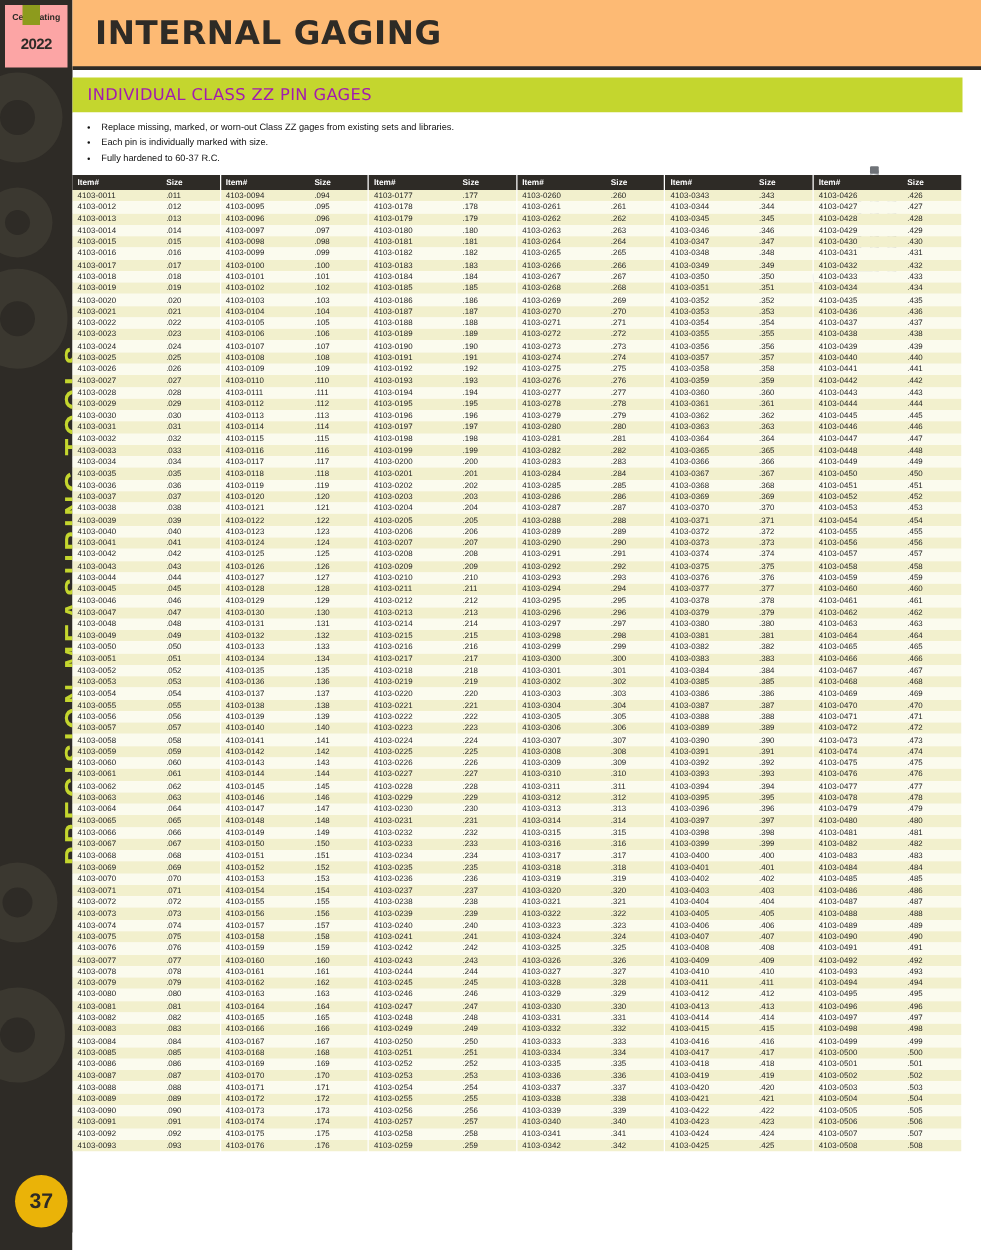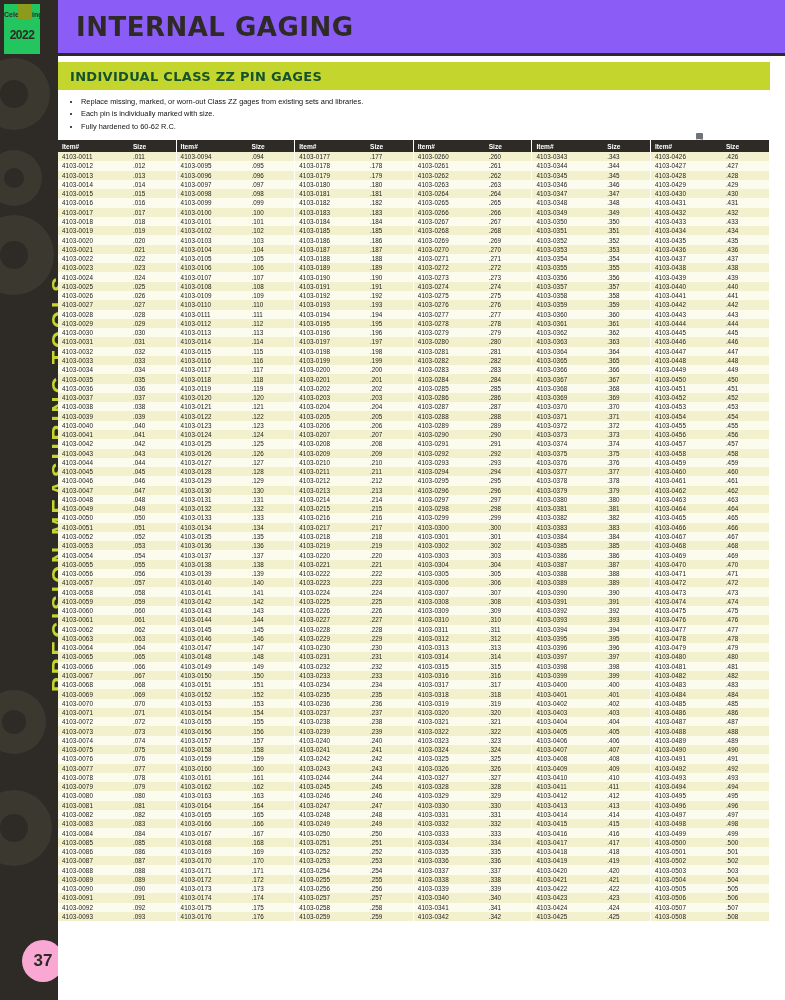--- a/index.html
+++ b/index.html
@@ -48,52 +48,52 @@
     transform-origin: 50% 50%;
     color: #c4d62e;
     font-size: 22px;
     letter-spacing: 3px;
     font-weight: bold;
     text-align: center;
     white-space: nowrap;
   }
   .page-num-circle {
     position: absolute;
-    left: 22px; bottom: 18px;
+    left: 12px; bottom: 18px;
     width: 42px; height: 42px;
     border-radius: 50%;
-    background: #f9a8d4;
+    background: #eab308;
     color: #2e2b26;
     font-size: 17px;
     font-weight: bold;
     display: flex; align-items: center; justify-content: center;
   }
 
   
   .header {
     position: absolute;
     left: 58px; top: 0;
     width: 727px; height: 56px;
-    background: #8b5cf6;
+    background: #fdba74;
     border-bottom: 3px solid #2e2b26;
   }
   .header-title {
     position: absolute;
     left: 18px; top: 12px;
     font-size: 26px;
     font-weight: bold;
     letter-spacing: 0.5px;
     color: #2e2b26;
     font-family: "DejaVu Sans", sans-serif;
   }
   .celebrating-badge {
     position: absolute;
     left: 4px; top: 4px;
-    width: 36px; height: 50px;
-    background: #22c55e;
+    width: 50px; height: 50px;
+    background: #fca5a5;
     color: #2e2b26;
     font-size: 7px;
     font-weight: bold;
     text-align: center;
     line-height: 1.1;
     padding-top: 7px;
     z-index: 5;
   }
   .celebrating-badge .yr {
     font-size: 12px;
@@ -112,22 +112,22 @@
   .banner {
     position: absolute;
     left: 58px; top: 62px;
     width: 712px; height: 28px;
     background: #c4d62e;
   }
   .banner-title {
     position: absolute;
     left: 12px; top: 7px;
     font-size: 13px;
-    font-weight: bold;
-    color: #14532d;
+    font-weight: normal;
+    color: #a21caf;
     letter-spacing: 0.3px;
     font-family: "DejaVu Sans", sans-serif;
   }
 
   
   .feature-box {
     position: absolute;
     left: 58px; top: 90px;
     width: 712px; height: 50px;
     background: #ffffff;
@@ -261,21 +261,21 @@
 
   <div class="banner">
     <div class="banner-title">INDIVIDUAL CLASS ZZ PIN GAGES</div>
   </div>
 
   <div class="feature-box">
     <div class="bullets">
       <ul class="bl">
         <li>Replace missing, marked, or worn-out Class ZZ gages from existing sets and libraries.</li>
         <li>Each pin is individually marked with size.</li>
-        <li>Fully hardened to 60-62 R.C.</li>
+        <li>Fully hardened to 60-37 R.C.</li>
       </ul>
     </div>
     <div class="pin-photo">
       <div class="pin" style="left:34px; height:76px;">
           <div class="pin-cap"></div>
         </div>
       <div class="pin" style="left:48px; height:84px;">
           <div class="pin-cap"></div>
         </div>
       <div class="pin" style="left:62px; height:70px;">

